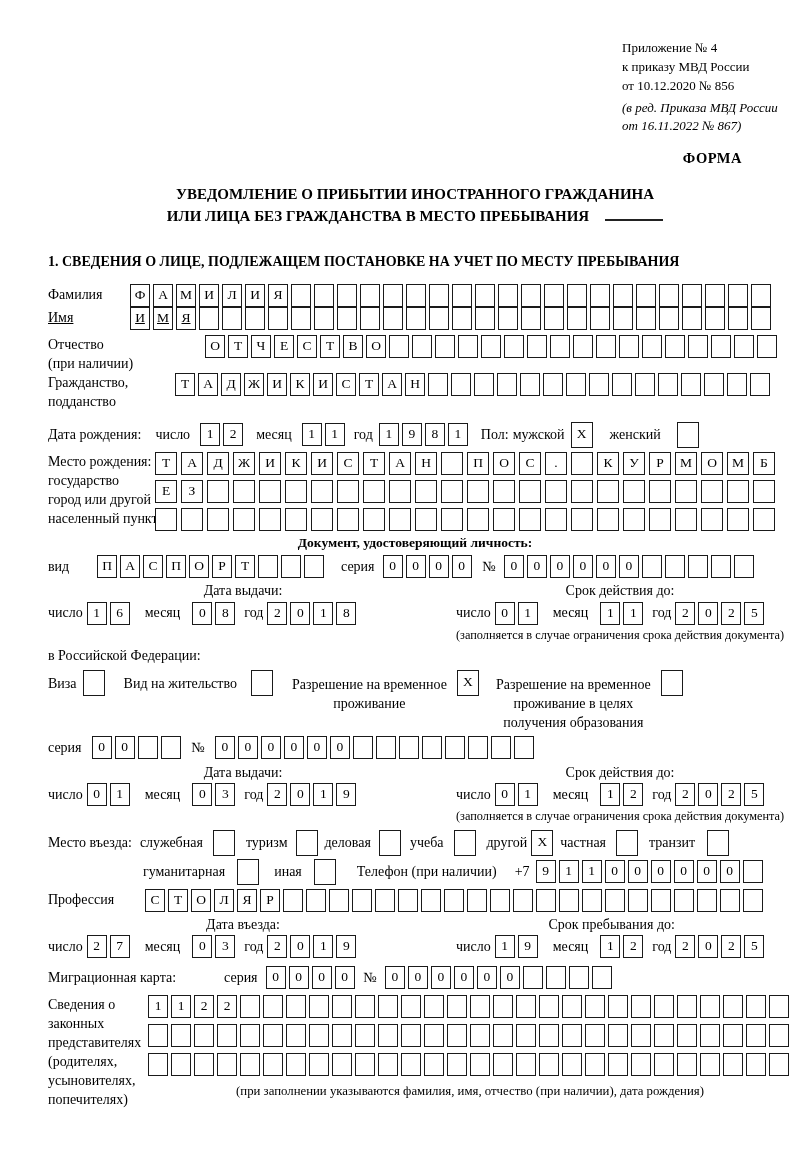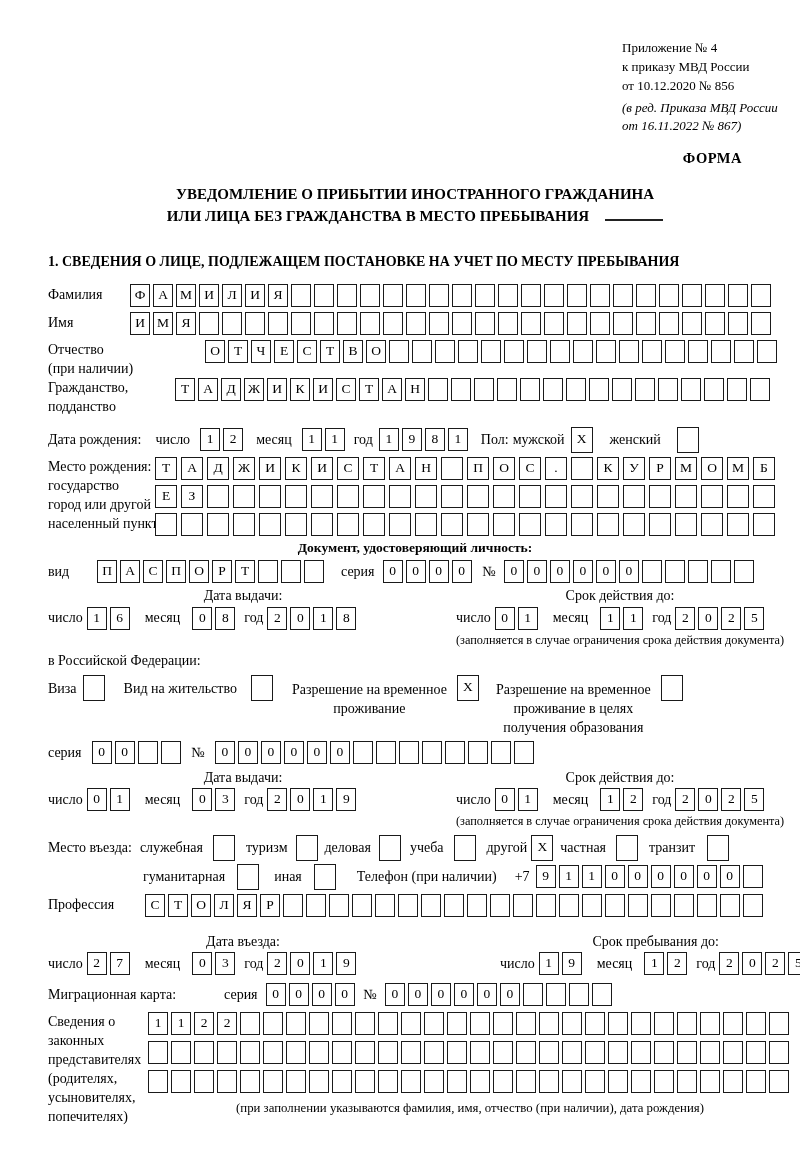--- a/index.html
+++ b/index.html
@@ -107,21 +107,21 @@
         <span class="cell"></span>
         <span class="cell"></span>
         <span class="cell"></span>
         <span class="cell"></span>
         <span class="cell"></span>
         <span class="cell"></span>
         <span class="cell"></span>
       </span>
   </div>
 
-  <div class="frow" style="margin-top:5px;">
+  <div class="frow" style="text-decoration:underline;">
     <span class="lbl w82">Имя</span>
     <span class="cells">
         <span class="cell">И</span>
         <span class="cell">М</span>
         <span class="cell">Я</span>
         <span class="cell"></span>
         <span class="cell"></span>
         <span class="cell"></span>
         <span class="cell"></span>
         <span class="cell"></span>
@@ -609,21 +609,21 @@
         <span class="cell"></span>
         <span class="cell"></span>
         <span class="cell"></span>
         <span class="cell"></span>
         <span class="cell"></span>
         <span class="cell"></span>
         <span class="cell"></span>
       </span>
   </div>
 
-  <div class="dates" style="margin-top:16px;gap:44px;">
+  <div class="dates" style="margin-top:4px;">
     <div class="dg" style="width:390px;">
       <div class="dg-title">Дата въезда:</div>
       <div class="dline">
         <span class="lbl">число</span>
         <span class="cells ml4">
             <span class="cell">2</span>
             <span class="cell">7</span>
           </span>
         <span class="lbl ml12">месяц</span>
         <span class="cells ml12">

